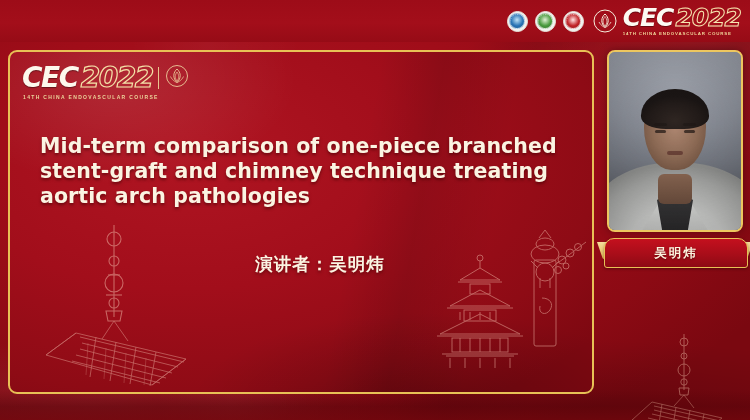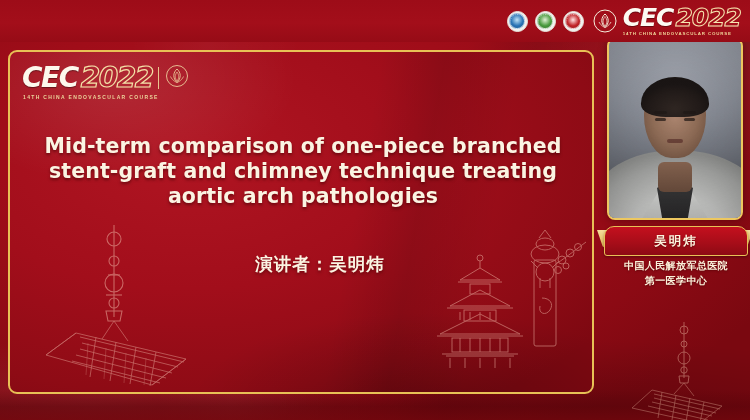--- a/index.html
+++ b/index.html
@@ -140,21 +140,21 @@
   }
   #slide-logo .sub {
     font-size:5px; line-height:7px; letter-spacing:1.35px;
     color:#ecd49a; font-weight:bold; white-space:nowrap;
     margin-top:2px; margin-left:1px;
   }
 
   
   #title {
     position:absolute; left:30px; top:82px; width:526px;
-    text-align:center;
+    text-align:left;
     font-family:"DejaVu Sans", sans-serif;
     font-weight:bold;
     font-size:20.5px;
     line-height:25px;
     letter-spacing:.1px;
     color:#fbf4e2;
     text-shadow:0 2px 3px rgba(60,0,4,.55);
     z-index:3;
   }
 
@@ -172,21 +172,21 @@
   }
   #presenter .line.l1 { padding-left:34px; }
 
   
   .deco { position:absolute; pointer-events:none; opacity:.62; z-index:2; }
   #deco-pearl { left:26px; top:173px; width:200px; height:170px; }
   #deco-temple { left:420px; top:150px; width:160px; height:195px; }
 
   
   #rightcol {
-    position:absolute; left:600px; top:30px; width:150px; height:378px;
+    position:absolute; left:600px; top:42px; width:150px; height:378px;
     z-index:5;
   }
 
   
   #webcam-frame {
     position:absolute; left:7px; top:8px; width:136px; height:182px;
     border:2.5px solid #edc75f;
     border-radius:8px;
     overflow:hidden;
     background:#777b86;
@@ -470,24 +470,20 @@
       </div>
     </div>
 
     <div class="ribbon-tail left"></div>
     <div class="ribbon-tail right"></div>
 
     <div id="name-banner">
       <span class="nm">吴明炜</span>
     </div>
 
-    <div id="affiliation">
-      <div>中国人民解放军总医院</div>
-      <div>第一医学中心</div>
-    </div>
 
     <svg id="deco-pearl-right" viewBox="0 0 120 110">
       <g fill="none" stroke="#f3c4ab" stroke-width=".9" opacity=".8">
         <line x1="66" y1="2" x2="66" y2="58"></line>
         <circle cx="66" cy="10" r="4"></circle>
         <circle cx="66" cy="24" r="3"></circle>
         <circle cx="66" cy="38" r="6"></circle>
         <circle cx="66" cy="50" r="3.2"></circle>
         <path d="M61 56 L71 56 L70 63 L62 63 Z"></path>
         <g stroke-width=".7">

